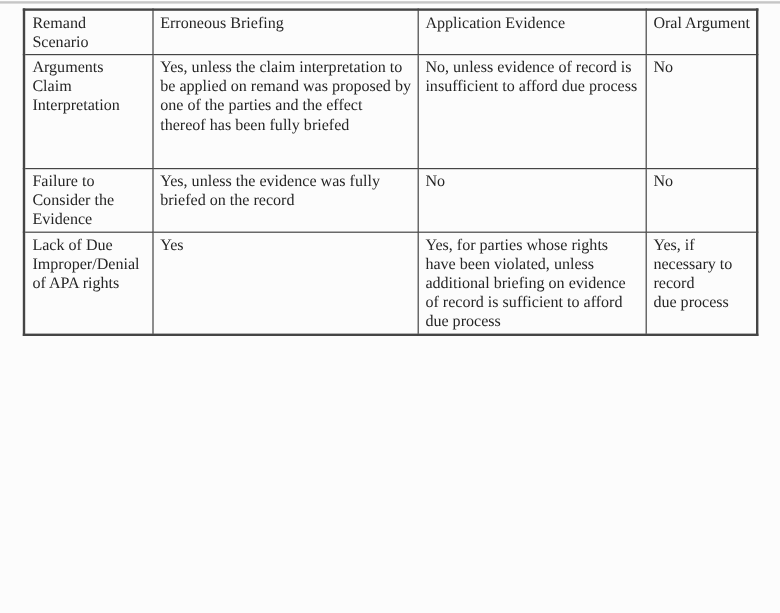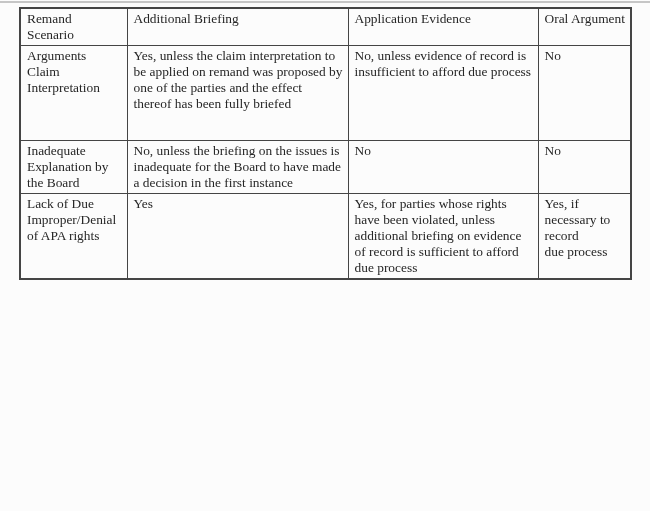--- a/index.html
+++ b/index.html
@@ -65,35 +65,35 @@
 <table class="remand-table">
   <colgroup>
     <col class="c0">
       <col class="c1">
       <col class="c2">
       <col class="c3">
   </colgroup>
   <thead>
     <tr>
       <th>Remand Scenario</th>
-      <th>Additional Briefing</th>
+      <th>Erroneous Briefing</th>
       <th>Application Evidence</th>
       <th>Oral Argument</th>
     </tr>
   </thead>
   <tbody>
     <tr>
       <td>Arguments Claim Interpretation</td>
       <td>Yes, unless the claim interpretation to be applied on remand was proposed by one of the parties and the effect thereof has been fully briefed</td>
       <td>No, unless evidence of record is insufficient to afford due process</td>
       <td>No</td>
     </tr>
     <tr>
-      <td>Inadequate Explanation by the Board</td>
-      <td>No, unless the briefing on the issues is inadequate for the Board to have made a decision in the first instance</td>
+      <td>Failure to Consider the Evidence</td>
+      <td>Yes, unless the evidence was fully briefed on the record</td>
       <td>No</td>
       <td>No</td>
     </tr>
     <tr>
       <td>Lack of Due Improper/Denial of APA rights</td>
       <td>Yes</td>
       <td>Yes, for parties whose rights have been violated, unless additional briefing on evidence of record is sufficient to afford due process</td>
       <td>Yes, if
 necessary to
 record

